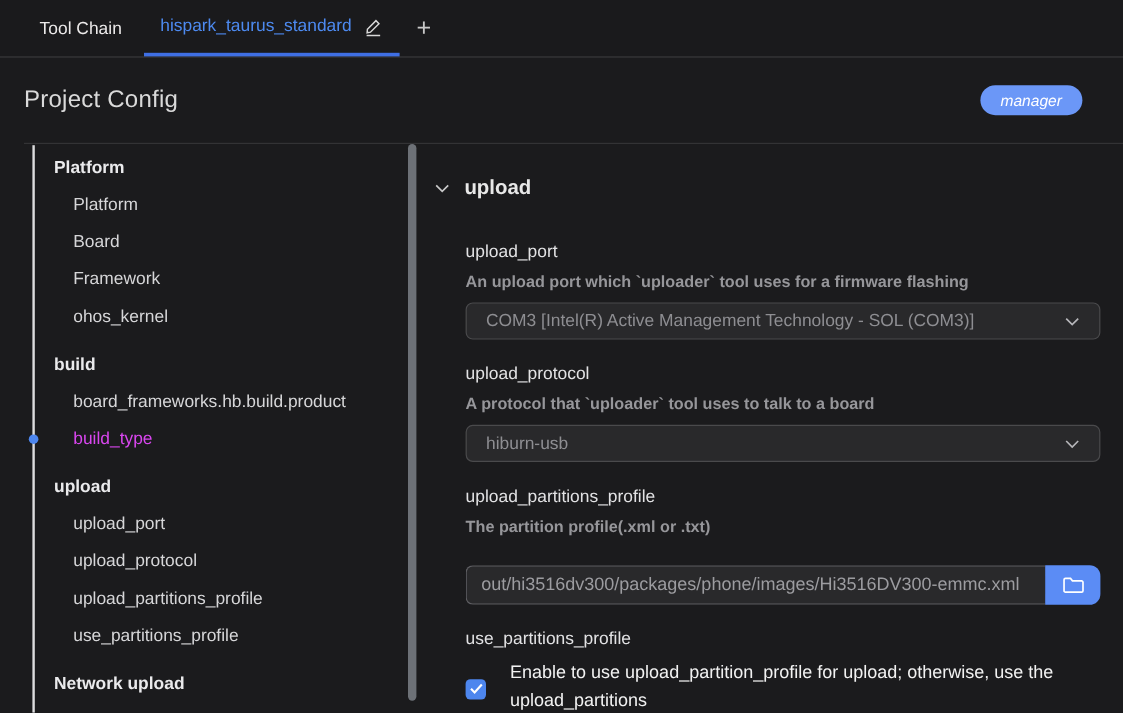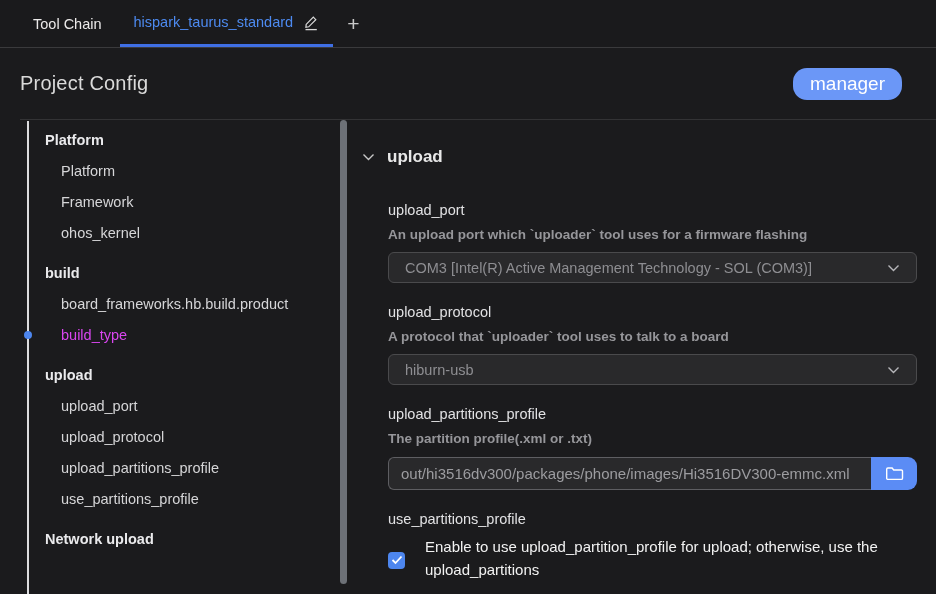--- a/index.html
+++ b/index.html
@@ -46,25 +46,26 @@
     height:71px;
     display:flex;
     align-items:center;
     justify-content:space-between;
     padding:0 34px 0 20px;
   }
   .page-title { font-size:20px; color:#dadada; letter-spacing:.2px; }
   .manager-btn {
     background:#6b97f7;
     color:#ffffff;
-    font-size:19px;
+    font-size:13px;
     border:none;
     border-radius:14px;
     padding:5px 17px;
     font-family:"Liberation Sans", sans-serif;
+    font-style:italic;
   }
   .header-divider {
     border-top:1px solid #333335;
     margin-left:20px;
   }
 
   
   .sidebar {
     position:absolute;
     left:18px; top:124px;
@@ -136,21 +137,21 @@
     display:flex; align-items:center;
     padding:0 16px;
     justify-content:space-between;
   }
   .select-value {
     font-size:14.5px;
     color:#8e8e92;
     white-space:nowrap; overflow:hidden; text-overflow:ellipsis;
   }
 
-  .file-row { margin-top:11px; display:flex; height:33px;align-items:center; }
+  .file-row { margin-top:25px; display:flex; height:33px;align-items:center; }
   .file-input {
     flex:1;
     height:33px;
     background:#29292b;
     border:1px solid #5e5e62;
     border-right:none;
     border-radius:6px 0 0 6px;
     color:#9c9ca0;
     font-size:15px;
     padding:0 12px;
@@ -212,20 +213,21 @@
   <div class="page-title">Project Config</div>
   <button class="manager-btn">manager</button>
 </div>
 <div class="header-divider"></div>
 
 <div class="sidebar">
   <div class="tree-line"></div>
 
   <div class="side-row header">Platform</div>
   <div class="side-row child">Platform</div>
+  <div class="side-row child">Board</div>
   <div class="side-row child">Framework</div>
 
   <div class="side-row child">ohos_kernel</div>
   <div class="side-row header gap">build</div>
   <div class="side-row child">board_frameworks.hb.build.product</div>
   <div class="side-row child selected">
     <span class="select-dot"></span>
     <span>build_type</span>
   </div>
 

